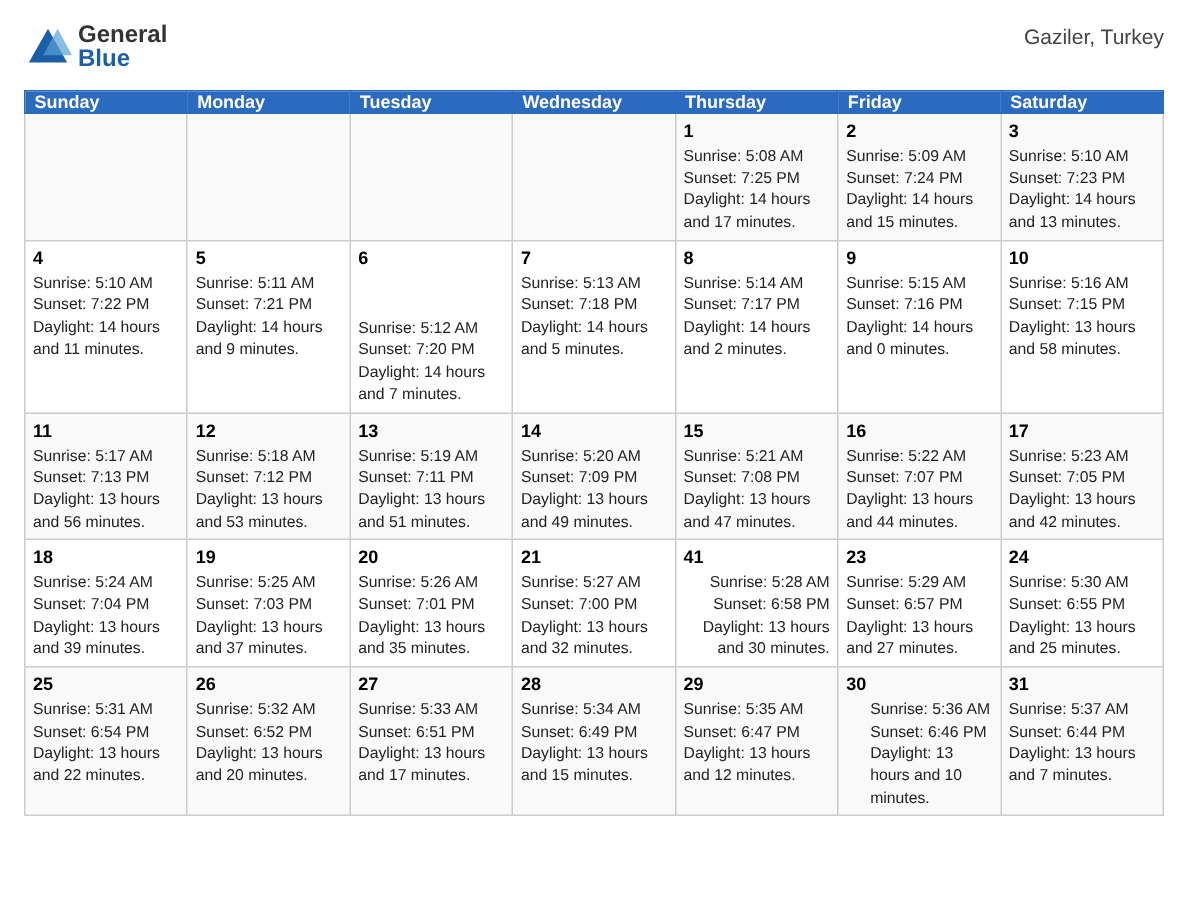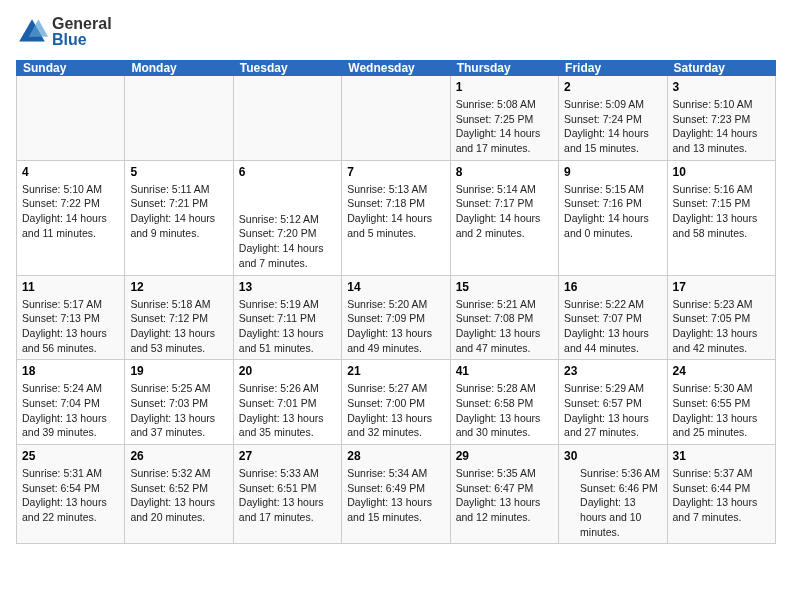--- a/index.html
+++ b/index.html
@@ -97,20 +97,21 @@
     <svg class="logo-icon" viewBox="0 0 40 40">
       <polygon points="20,4 36,32 4,32" fill="#1a5fa8"></polygon>
       <polygon points="28,4 40,26 16,26" fill="#5a9fd4" opacity="0.7"></polygon>
     </svg>
     <div class="logo-text">
       <span class="logo-general">General</span>
       <span class="logo-blue">Blue</span>
     </div>
   </div>
   <div class="title-area">
+    <div class="location">Gaziler, Turkey</div>
   </div>
 </div>
 
 <table>
   <thead>
     <tr>
     <th>Sunday</th>
         <th>Monday</th>
         <th>Tuesday</th>
         <th>Wednesday</th>
@@ -252,21 +253,21 @@
 Daylight: 13 hours and 35 minutes.</div>
         </td>
         <td>
           <span class="day-num">21</span>
           <div class="day-info" style="white-space: pre-line;">Sunrise: 5:27 AM
 Sunset: 7:00 PM
 Daylight: 13 hours and 32 minutes.</div>
         </td>
         <td>
           <span class="day-num">41</span>
-          <div class="day-info" style="white-space: pre-line;">Sunrise: 5:28 AM
+          <div class="day-info" style="white-space: pre-line; text-align: right;">Sunrise: 5:28 AM
 Sunset: 6:58 PM
 Daylight: 13 hours and 30 minutes.</div>
         </td>
         <td>
           <span class="day-num">23</span>
           <div class="day-info" style="white-space: pre-line;">Sunrise: 5:29 AM
 Sunset: 6:57 PM
 Daylight: 13 hours and 27 minutes.</div>
         </td>
         <td>

